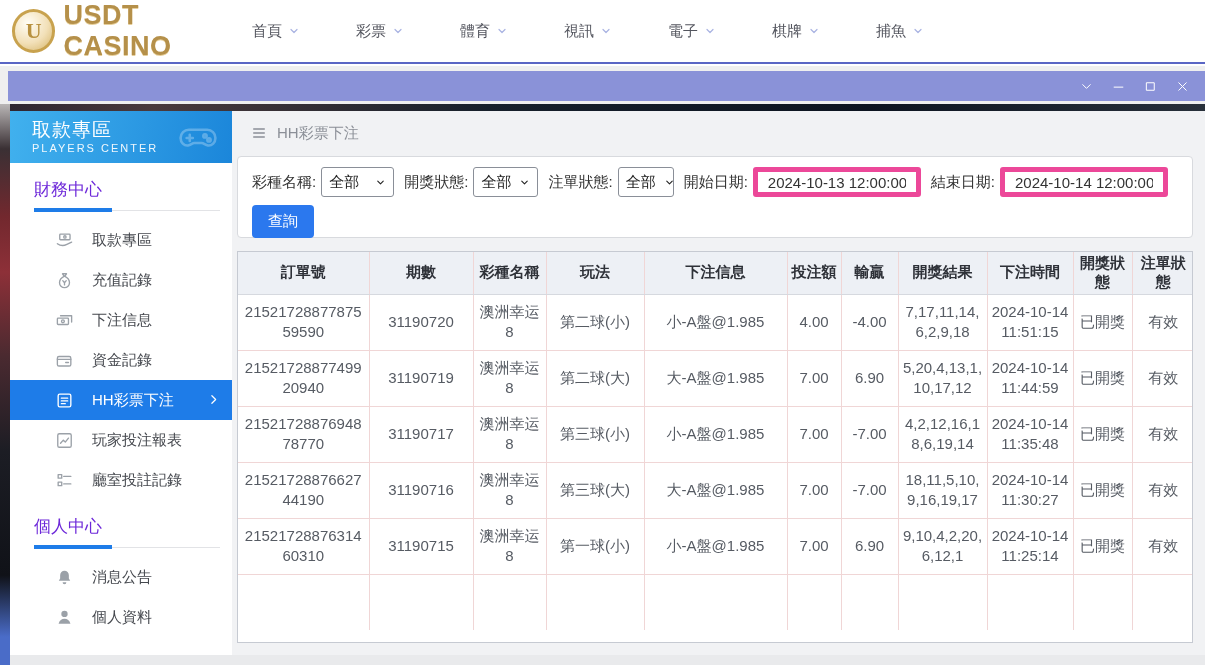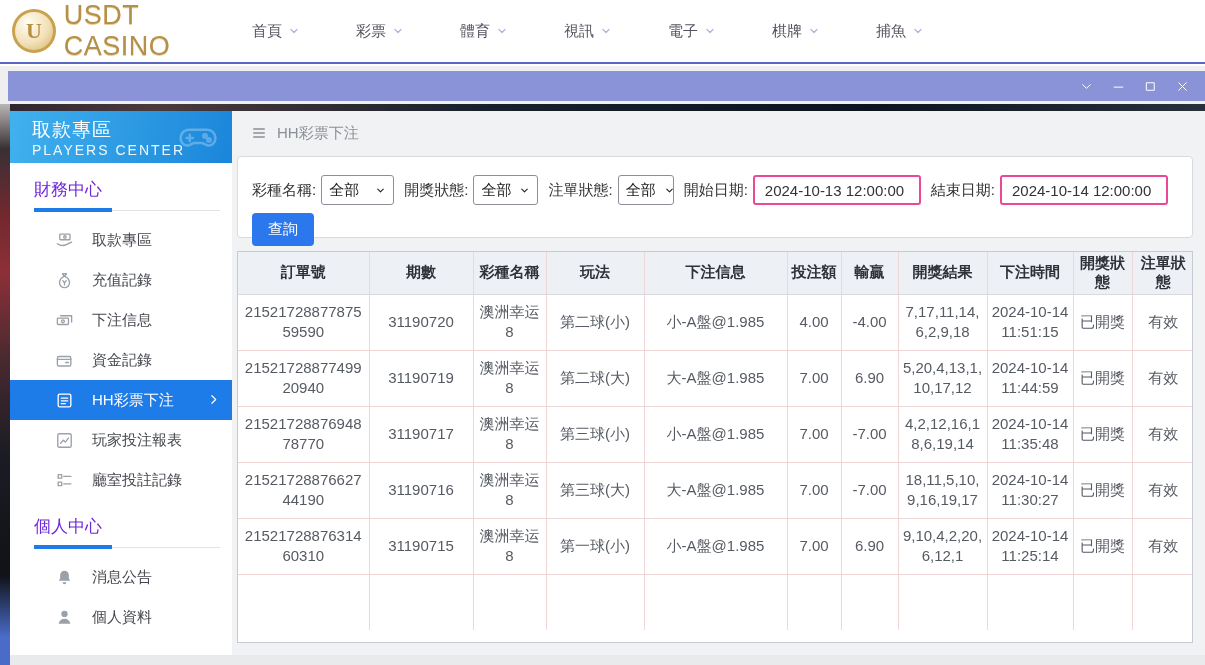--- a/index.html
+++ b/index.html
@@ -7,21 +7,21 @@
   body{position:relative;font-family:"Liberation Sans",sans-serif;background:#fff}
 
   
   .app-header{position:absolute;top:0;left:0;width:1205px;height:64px;background:#fff;
     border-bottom:2px solid #5a66c4;display:flex;align-items:center;z-index:6}
   .brand{display:flex;align-items:center;gap:8px;margin-left:12px;cursor:pointer;width:240px}
   .logo-coin{width:44px;height:44px;border-radius:50%;border:3px solid #c8a24e;
     background:radial-gradient(circle at 35% 30%,#fffdf5,#f2e0b8 55%,#d5b468);
     display:flex;align-items:center;justify-content:center;font-weight:bold;font-size:22px;
     color:#b8913f;font-family:"Liberation Serif",serif}
-  .brand-text{font-size:27px;font-weight:normal;letter-spacing:.5px;color:#b5904a;
+  .brand-text{font-size:27px;font-weight:bold;letter-spacing:.5px;color:#b5904a;
     text-shadow:0 1px 0 #e6cf9b}
   .topnav{display:flex;align-items:center;gap:56px;}
   .nav-item{display:flex;align-items:center;gap:6px;font-size:15px;color:#53555e;cursor:pointer}
   .nav-item .chev svg{width:12px;height:12px;stroke:#a9b3e2;stroke-width:2.4;fill:none;
     stroke-linecap:round;stroke-linejoin:round;display:block}
 
   
   .titlebar-row{position:absolute;top:66px;left:0;width:1205px;height:38px;background:#efefef;z-index:5}
   .titlebar{position:absolute;top:5px;left:8px;right:0;height:30px;background:#8a92d8;
     display:flex;align-items:center;justify-content:flex-end}
@@ -40,21 +40,21 @@
   .window-darkbar{height:7px;width:100%;
     background:linear-gradient(90deg,#2e2631 0%,#4a3a3c 12%,#17202b 40%,#0d1420 72%,#28303a 100%)}
   .window-body{display:flex;height:544px}
   .footer-strip{position:absolute;left:0;bottom:0;width:1195px;height:10px;background:#e9eaec}
 
   
   .sidebar{width:222px;background:#fff;flex:none;overflow:hidden}
   .sidebar-header{height:52px;background:linear-gradient(100deg,#41b1ee,#1b86da);
     color:#fff;padding:7px 0 0 22px;position:relative;overflow:hidden}
   .sidebar-title{font-size:19px;letter-spacing:1px;line-height:24px}
-  .sidebar-subtitle{font-size:14px;letter-spacing:2px;opacity:.92}
+  .sidebar-subtitle{font-size:11px;letter-spacing:2px;opacity:.92}
   .gamepad{position:absolute;right:8px;top:4px;width:52px;height:44px;opacity:.3}
   .gamepad svg{width:100%;height:100%;stroke:#eaf6ff;stroke-width:1.4;fill:none;
     stroke-linecap:round;stroke-linejoin:round}
   .section-title{color:#6d28d9;font-size:17px;margin:15px 0 7px 24px}
   .section-rule{position:relative;margin:0 12px 8px 24px;height:4px}
   .section-rule .base{position:absolute;left:0;right:0;top:2px;height:1px;background:#e2e3e6}
   .section-rule .accent{position:absolute;left:0;top:0;width:78px;height:4px;background:#1e7ce8}
   .side-item{display:flex;align-items:center;height:40px;padding:0 12px 0 44px;
     color:#45484e;font-size:15px;cursor:pointer}
   .side-item .icon{width:20px;height:20px;margin-right:18px;color:#9ba1a8;flex:none;
@@ -69,32 +69,32 @@
   .side-item .chev-right svg{width:13px;height:13px;stroke:#fff;stroke-width:2.2;fill:none;
     stroke-linecap:round;stroke-linejoin:round}
 
   
   .main{flex:1;min-width:0;background:#f1f2f4}
   .breadcrumb-bar{height:44px;display:flex;align-items:center;gap:10px;padding-left:19px;
     color:#8b8f97;font-size:15px}
   .hamburger svg{width:16px;height:16px;stroke:#8b8f97;stroke-width:2;stroke-linecap:round;display:block}
 
   .filter-card{background:#fff;border:1px solid #d8dade;border-radius:4px;
-    margin:1px 12px 13px 5px;padding:18px 14px;height:82px}
+    margin:1px 12px 13px 5px;padding:10px 14px;height:82px}
   .filter-row{display:flex;align-items:center;font-size:15px;color:#333;white-space:nowrap}
   .f-label{margin-right:5px}
   .select{display:inline-flex;align-items:center;justify-content:space-between;
     border:1px solid #8a8f98;border-radius:3px;background:#fff;height:30px;
     padding:0 7px;margin-right:10px;font-size:15px;color:#222;cursor:pointer}
   .select .chev-dn svg{width:11px;height:11px;stroke:#222;stroke-width:2.4;fill:none;
     stroke-linecap:round;stroke-linejoin:round;display:block;margin-left:8px}
   .sel-lottery{width:148px}
   .sel-draw{width:82px}
   .sel-order{width:56px}
-  .dateinput{height:30px;border:2px solid #ec4899;border-radius:3px;font-size:15px;color:#333;
+  .dateinput{height:30px;border:5px solid #ec4899;border-radius:3px;font-size:15px;color:#333;
     padding:0 10px;width:168px;margin-right:10px;font-family:"Liberation Sans",sans-serif;background:#fff}
   .query-btn{margin-top:8px;background:#2b78ee;color:#fff;border:none;border-radius:4px;
     font-size:15px;padding:7px 16px;cursor:pointer;font-family:"Liberation Sans",sans-serif}
 
   .table-wrap{margin:0 12px 0 5px;background:#fff;border:1px solid #c6cad2;height:392px;overflow:hidden}
   table{width:100%;border-collapse:collapse;table-layout:fixed;font-size:15px}
   thead th{background:#edf0f5;color:#2e3138;font-weight:bold;height:42px;
     border-right:1px solid #f0d6d6;border-bottom:1px solid #d6d9df;padding:0 2px}
   thead th:last-child{border-right:none}
   tbody td{color:#565b63;text-align:center;height:56px;border-right:1px solid #f0d6d6;

